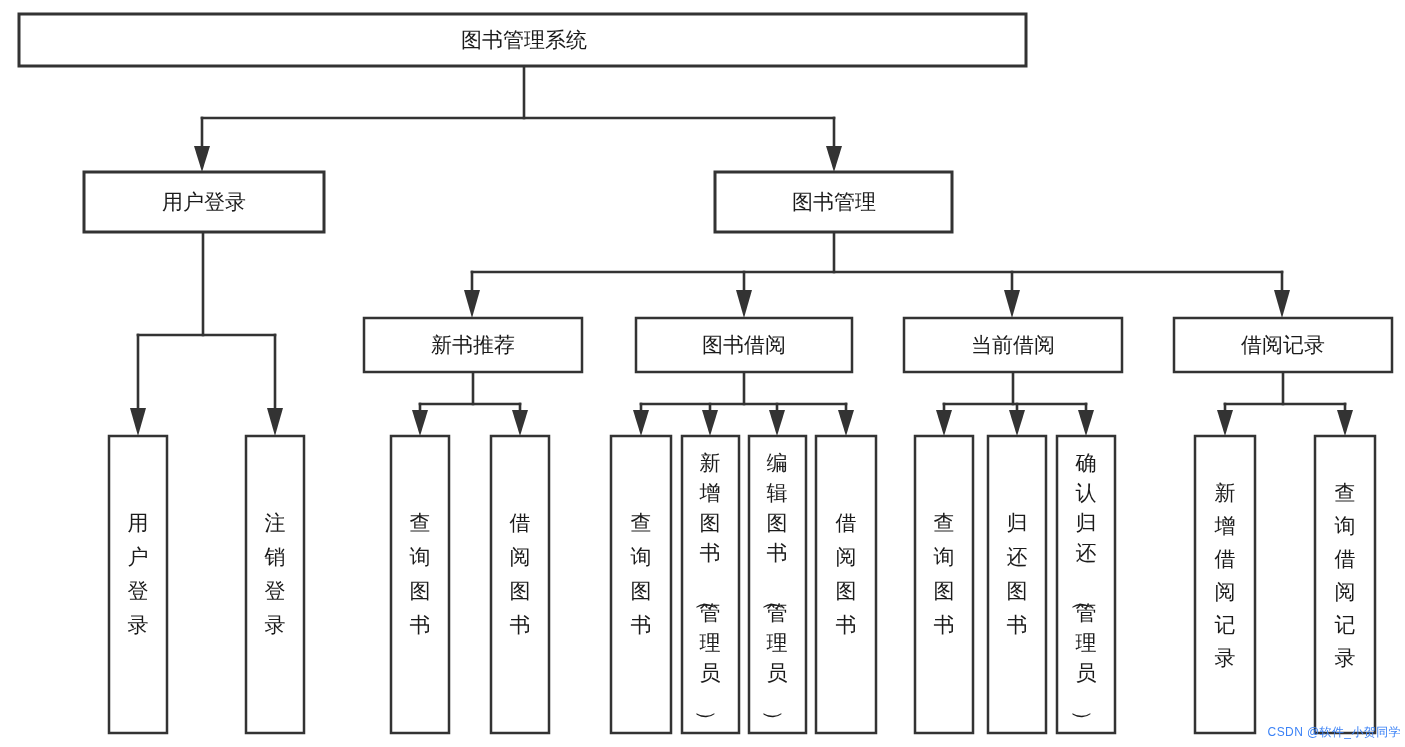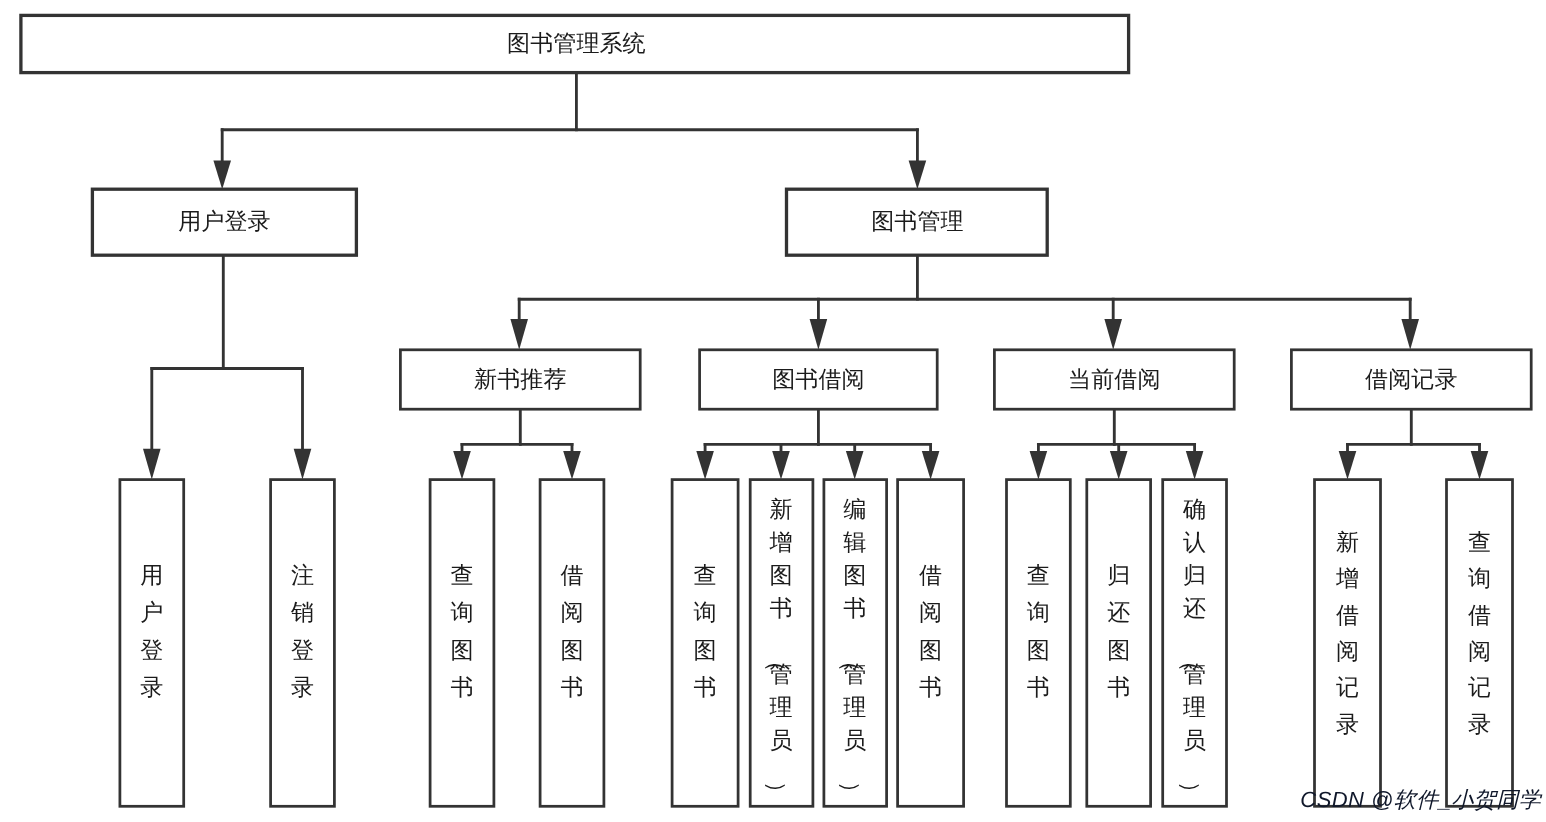--- a/index.html
+++ b/index.html
@@ -54,26 +54,25 @@
     font-family: "Liberation Sans", "DejaVu Sans", sans-serif;
     font-size: 21px;
     fill: #1b1b1b;
     text-anchor: middle;
   }
   .watermark {
     position: absolute;
     right: 8px;
     bottom: 6px;
     font-family: "Liberation Sans", "DejaVu Sans", sans-serif;
-    font-size: 20px;
-    color: #0f172a;
+    font-size: 12px;
+    color: #3b82f6;
     letter-spacing: 0.4px;
     white-space: nowrap;
     pointer-events: none;
-    font-style: italic;
   }
 </style>
 </head>
 <body>
 
 <div id="diagram-root">
   <svg class="flow" viewBox="0 0 1405 747" xmlns="http://www.w3.org/2000/svg">
 
     <g>
 

